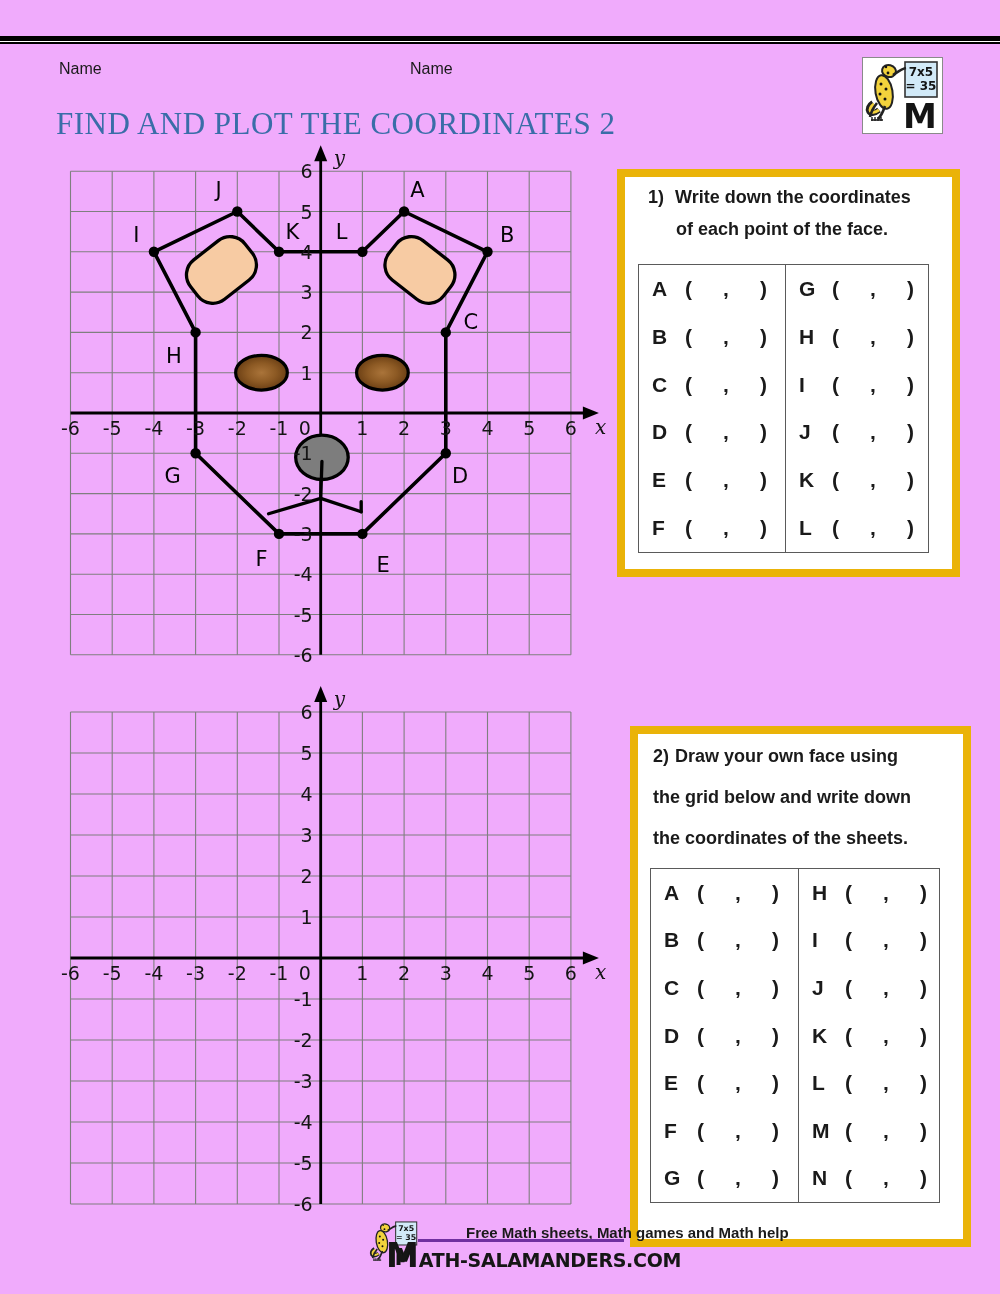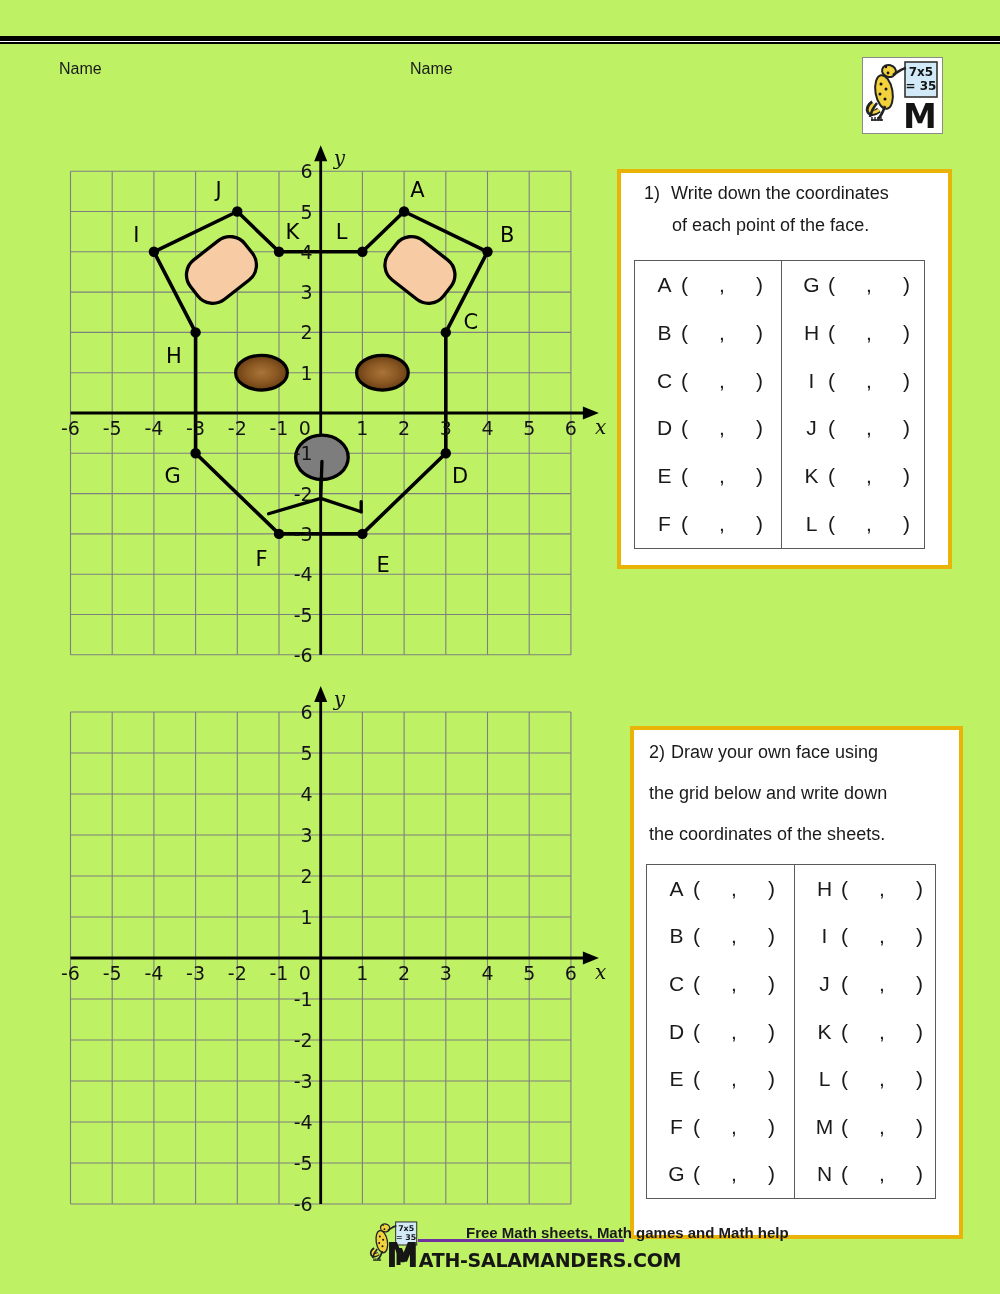--- a/index.html
+++ b/index.html
@@ -1,34 +1,34 @@
 <!DOCTYPE html>
 <html><head>
 <meta charset="utf-8">
 <style>
   html,body{margin:0;padding:0;background:#fff;}
-  .page{position:relative;width:1000px;height:1294px;background:#bef264;overflow:hidden;
-        font-family:"Liberation Sans",sans-serif;color:#1a1a1a;text-align:center;}
+  .page{position:relative;width:1000px;height:1294px;background:#f0abfc;overflow:hidden;
+        font-family:"Liberation Sans",sans-serif;color:#1a1a1a;}
   .topbar{position:absolute;left:0;top:36px;width:1000px;height:8px;box-sizing:border-box;
           border-top:5px solid #000;border-bottom:2px solid #000;background:#fff;}
   .name-label{position:absolute;left:59px;top:60px;font-size:16px;}
   .date-label{position:absolute;left:410px;top:60px;font-size:16px;}
   .title{position:absolute;left:56px;top:106px;font-family:"Liberation Serif",serif;
          font-size:31px;font-weight:500;color:#3a6da8;letter-spacing:.5px;white-space:nowrap;}
   .logo-box{position:absolute;left:862px;top:57px;width:79px;height:75px;border:1px solid #8a8a8a;background:#fff;}
   .gridsvg{position:absolute;overflow:visible;}
   #grid1{left:40px;top:140px;width:570px;height:535px;}
   #grid2{left:40px;top:685px;width:570px;height:535px;}
   .gl{stroke:#7f7f7f;stroke-width:1.1;}
   .ax{stroke:#000;stroke-width:2.8;}
   svg text{font-family:"DejaVu Sans",sans-serif;fill:#141414;}
   .tick{font-size:19px;}
   .axl{font-size:20px;font-style:italic;font-family:"DejaVu Serif",serif;}
   .ptl{font-size:21px;fill:#050505;}
-  .panel{position:absolute;border:4px solid #eab308;background:#fff;}
+  .panel{position:absolute;border:8px solid #eab308;background:#fff;font-weight:bold;}
   #panel1{left:617px;top:169px;width:327px;height:392px;}
   #panel2{left:630px;top:726px;width:325px;height:505px;}
   .qline{position:absolute;font-size:18px;white-space:nowrap;}
   .qnum{margin-right:11px;}
   .ctable{position:absolute;display:flex;border:1.5px solid #5a5a5a;box-sizing:border-box;}
   #table1{left:13px;top:87px;width:291px;height:289px;}
   #table2{left:12px;top:134px;width:290px;height:335px;}
   .tcol{display:flex;flex-direction:column;box-sizing:border-box;}
   .tcol.first{border-right:1.5px solid #5a5a5a;}
   #table1 .tcol.first{width:147px;} #table1 .tcol.second{flex:1;}
@@ -70,20 +70,21 @@
       <path d="M9,59 v4 M12,59 v4 M15,59 v4 M18,59 v4" stroke="#222" stroke-width="1.4"></path>
       <circle cx="18" cy="26" r="1.5" fill="#111"></circle>
           <circle cx="23" cy="31" r="1.5" fill="#111"></circle>
       <circle cx="17" cy="36" r="1.5" fill="#111"></circle>
           <circle cx="22" cy="41" r="1.5" fill="#111"></circle>
       <circle cx="25" cy="15" r="1.4" fill="#111"></circle>
           <circle cx="23" cy="9" r="1.2" fill="#111"></circle>
     </g>
   </svg></div>
 
+  <div class="title">FIND AND PLOT THE COORDINATES 2</div>
 
   <svg id="grid1" class="gridsvg">
       <line x1="30.49999999999997" y1="514.8" x2="30.49999999999997" y2="31.200000000000017" class="gl"></line>
       <line x1="30.49999999999997" y1="514.8" x2="530.9" y2="514.8" class="gl"></line>
       <line x1="72.19999999999999" y1="514.8" x2="72.19999999999999" y2="31.200000000000017" class="gl"></line>
       <line x1="30.49999999999997" y1="474.5" x2="530.9" y2="474.5" class="gl"></line>
       <line x1="113.89999999999998" y1="514.8" x2="113.89999999999998" y2="31.200000000000017" class="gl"></line>
       <line x1="30.49999999999997" y1="434.2" x2="530.9" y2="434.2" class="gl"></line>
       <line x1="155.59999999999997" y1="514.8" x2="155.59999999999997" y2="31.200000000000017" class="gl"></line>
       <line x1="30.49999999999997" y1="393.9" x2="530.9" y2="393.9" class="gl"></line>

